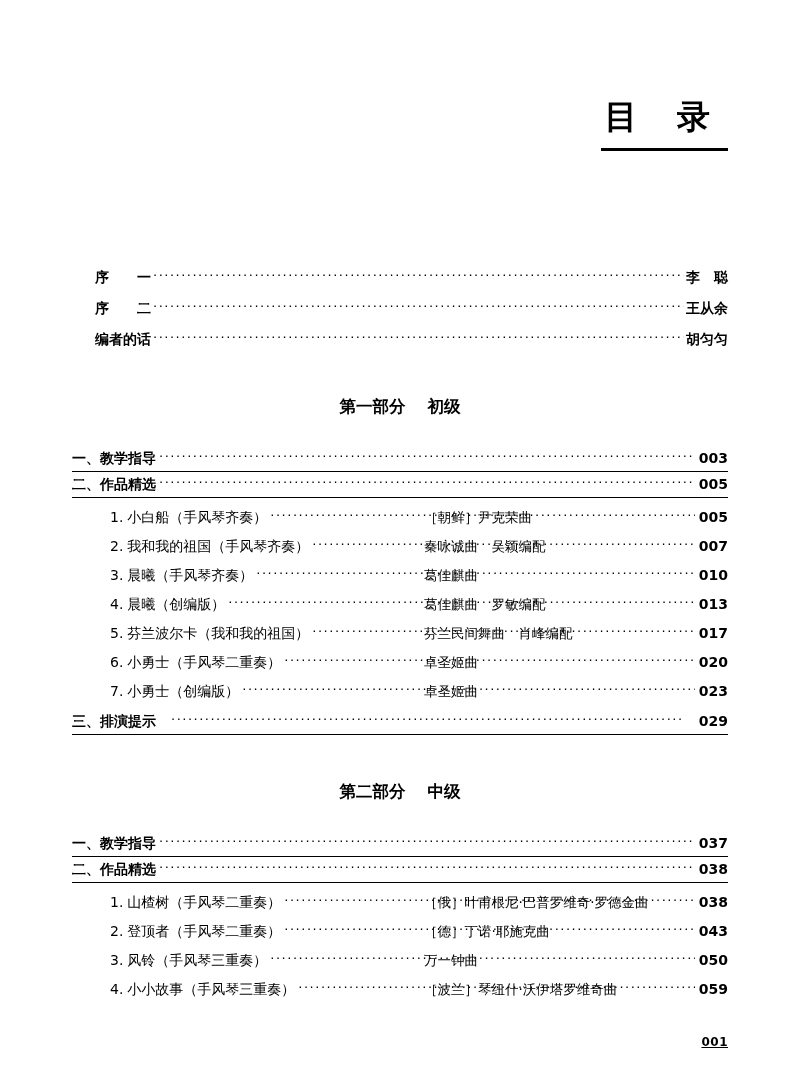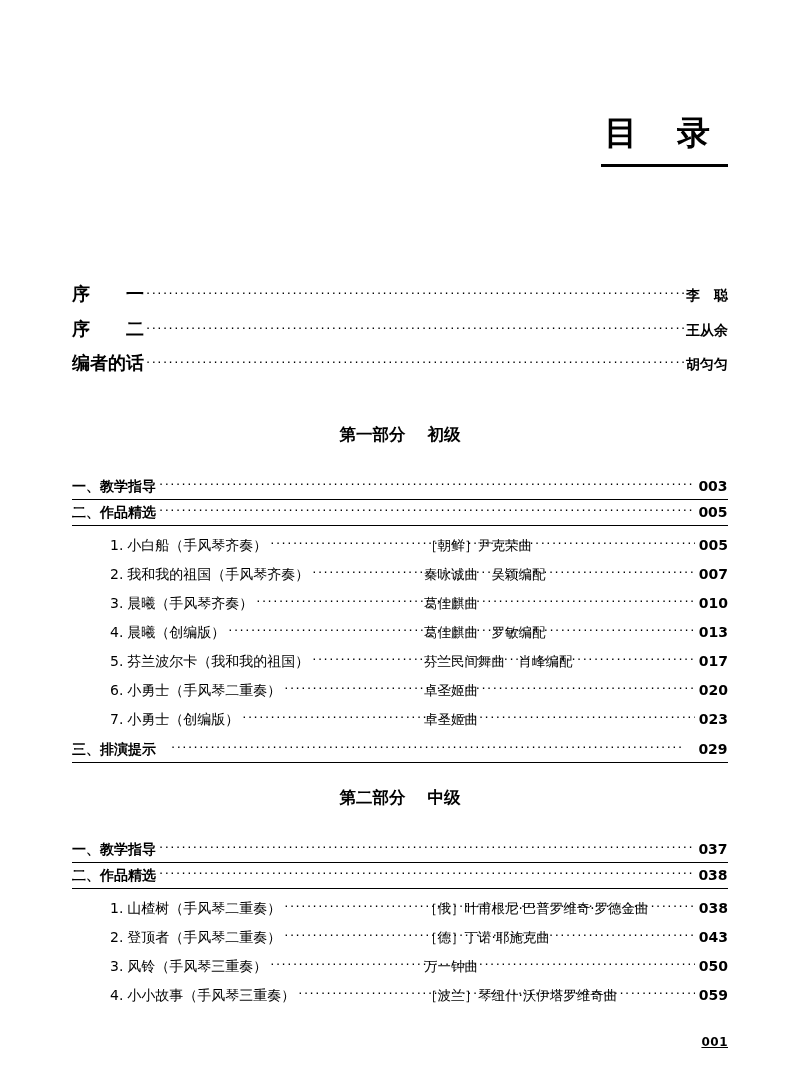--- a/index.html
+++ b/index.html
@@ -13,21 +13,21 @@
     font-family: "Liberation Serif", "DejaVu Serif", serif;
     color: #1a1a1a;
     position: relative;
     overflow: hidden;
   }
   .page {
     width: 800px;
     height: 1091px;
     position: relative;
     box-sizing: border-box;
-    padding: 16px 72px;
+    padding: 0 72px;
   }
 
   
   .title-wrap {
     padding-top: 95px;
     text-align: right;
   }
   .doc-title {
     display: inline-block;
     font-family: "DejaVu Sans", "Liberation Sans", sans-serif;
@@ -45,25 +45,26 @@
   }
   .toc-line {
     display: flex;
     align-items: baseline;
     font-size: 14.5px;
     line-height: 1.2;
     margin-bottom: 13px;
     white-space: nowrap;
   }
   .toc-line .lbl {
-    font-family: Liberation Mono, monospace;
-    font-weight: bold;
-    font-size: 18px;
-    color: #000;
-    flex: 0 0 auto;
+    font-family: Liberation Serif, serif;
+    font-weight: bold;
+    font-size: 14px;
+    color: #000;
+    flex: 0 0 auto;
+    margin-left: 23px;
   }
   .toc-line .dots {
     flex: 1 1 auto;
     overflow: hidden;
     margin: 0 2px;
     position: relative;
     top: -2px;
     color: #000;
     font-size: 13px;
     letter-spacing: 1.5px;
@@ -84,21 +85,21 @@
     font-weight: bold;
     font-size: 16.5px;
     color: #000;
     margin: 0;
   }
   .part-heading .gap {
     display: inline-block;
     width: 22px;
   }
   .part1-head { margin-top: 48px; }
-  .part2-head { margin-top: 24px; }
+  .part2-head { margin-top: 46px; }
 
   
   .section-row {
     display: flex;
     align-items: baseline;
     font-size: 14px;
     margin-top: 0;
     padding-bottom: 3px;
     border-bottom: 1.3px solid #000;
     white-space: nowrap;
@@ -121,21 +122,21 @@
     font-family: "DejaVu Sans", "Liberation Sans", sans-serif;
     color: #000;
   }
   .section-row .s-page {
     flex: 0 0 auto;
     font-family: "DejaVu Sans", "Liberation Sans", sans-serif;
     font-weight: bold;
     font-size: 14px;
     color: #000;
     min-width: 30px;
-    text-align: center;
+    text-align: right;
   }
   .section-row.first-in-group { margin-top: 32px; }
   .section-row.tight { margin-top: 4px; }
   .section-row.last-sec { margin-top: 4px; }
 
   
   .entry-row {
     display: flex;
     align-items: baseline;
     font-size: 14.5px;

